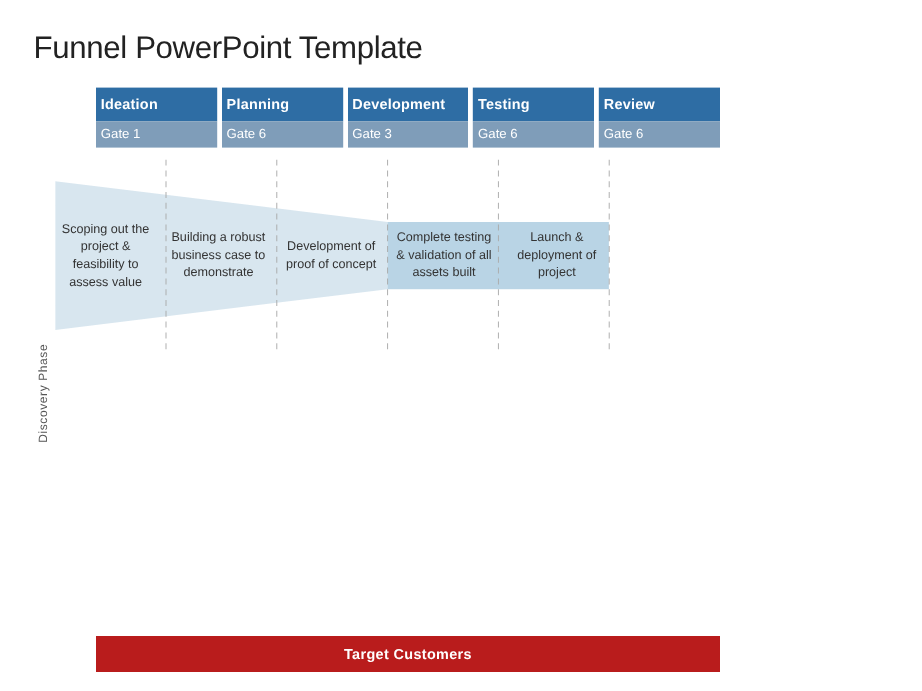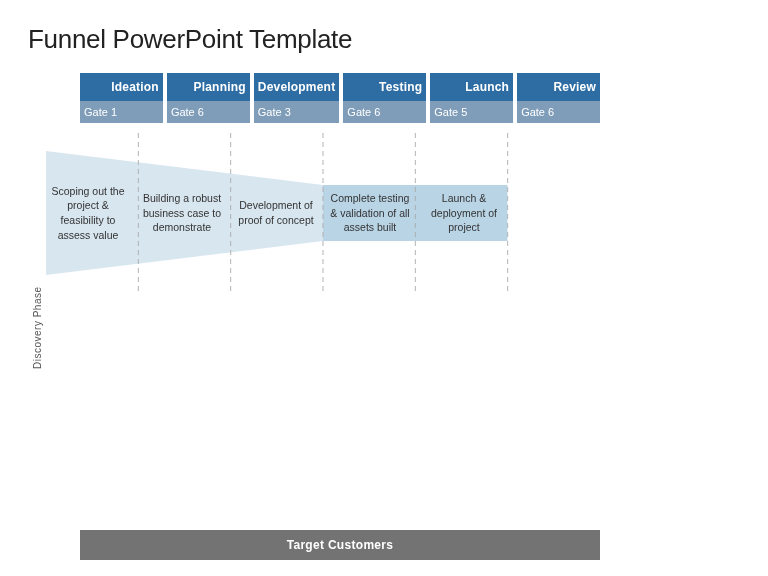--- a/index.html
+++ b/index.html
@@ -30,21 +30,21 @@
       gap: 4px;
     }
     .stage-col {
       flex: 1;
       display: flex;
       flex-direction: column;
     }
     .stage-name {
       background: #2e6da4;
       color: #fff;
-      text-align: right;
+      text-align: left;
       font-size: 12px;
       font-weight: 600;
       padding: 7px 4px;
       letter-spacing: 0.2px;
     }
     .stage-gate {
       background: #7f9db9;
       color: #fff;
       font-size: 11px;
       font-weight: 500;
@@ -101,21 +101,21 @@
     }
     .dashed-lines {
       position: absolute;
       top: 0;
       left: 0;
       width: 100%;
       height: 100%;
       pointer-events: none;
     }
     .bottom-bar {
-      background: #737373;
+      background: #b91c1c;
       color: #fff;
       text-align: center;
       font-size: 12px;
       font-weight: 600;
       padding: 8px;
       margin-top: 8px;
       letter-spacing: 0.3px;
       margin-left: 52px;
     }
   </style>
@@ -134,24 +134,20 @@
         <div class="stage-name">Planning</div>
         <div class="stage-gate">Gate 6</div>
       </div>
       <div class="stage-col">
         <div class="stage-name">Development</div>
         <div class="stage-gate">Gate 3</div>
       </div>
       <div class="stage-col">
         <div class="stage-name">Testing</div>
         <div class="stage-gate">Gate 6</div>
-      </div>
-      <div class="stage-col">
-        <div class="stage-name">Launch</div>
-        <div class="stage-gate">Gate 5</div>
       </div>
       <div class="stage-col">
         <div class="stage-name">Review</div>
         <div class="stage-gate">Gate 6</div>
       </div>
     </div>
 
   <div class="funnel-area">
     <div class="discovery-label">Discovery Phase</div>
     <div class="funnel-visual" style="height: 160px; min-height: 160px;">

